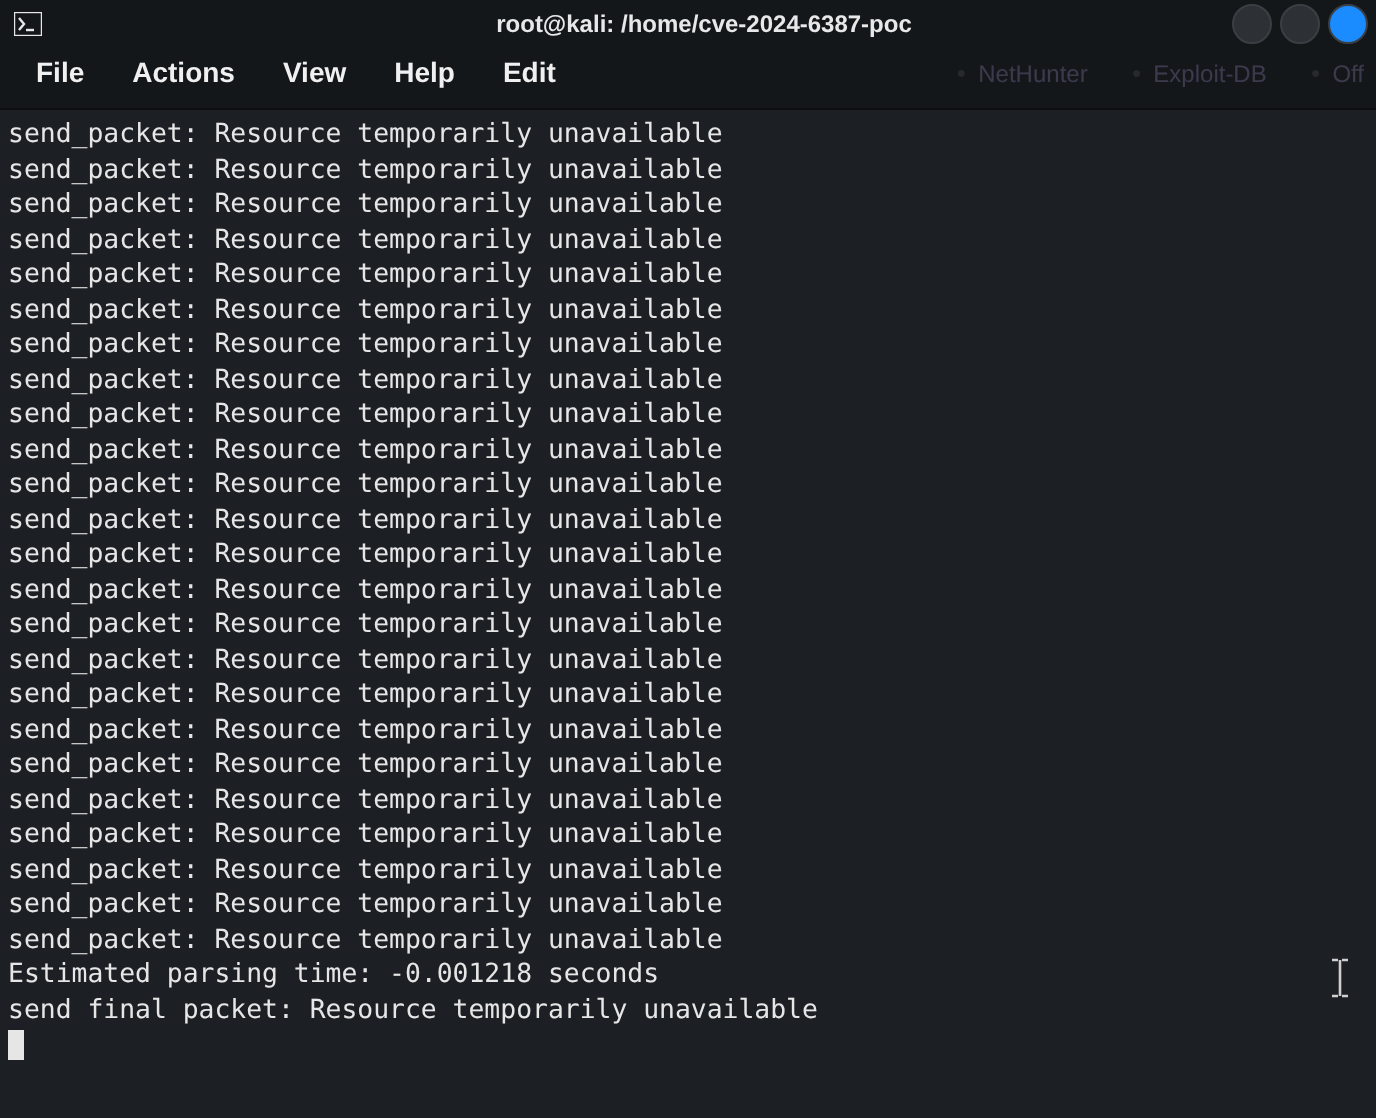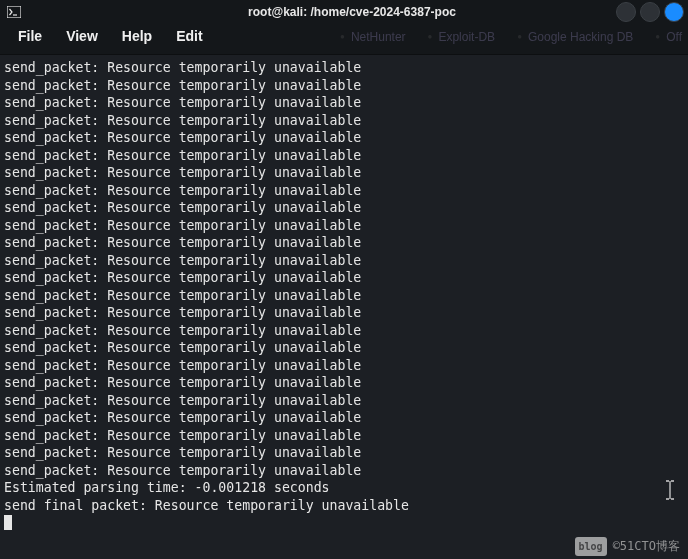--- a/index.html
+++ b/index.html
@@ -33,27 +33,27 @@
   <div class="title">root@kali: /home/cve-2024-6387-poc</div>
   <div class="window-buttons">
     <div class="wbtn"></div>
     <div class="wbtn"></div>
     <div class="wbtn close"></div>
   </div>
 </div>
 
 <div class="menubar">
   <div class="menu-item">File</div>
+  <div class="menu-item">Actions</div>
   <div class="menu-item">View</div>
   <div class="menu-item">Help</div>
   <div class="menu-item">Edit</div>
   <div class="ghost-links">
     <span>NetHunter</span>
     <span>Exploit-DB</span>
-    <span>Google Hacking DB</span>
     <span>Off</span>
   </div>
 </div>
 
 <div class="terminal"><span id="term-lines">send_packet: Resource temporarily unavailable
 send_packet: Resource temporarily unavailable
 send_packet: Resource temporarily unavailable
 send_packet: Resource temporarily unavailable
 send_packet: Resource temporarily unavailable
 send_packet: Resource temporarily unavailable
@@ -76,17 +76,13 @@
 send_packet: Resource temporarily unavailable
 send_packet: Resource temporarily unavailable
 Estimated parsing time: -0.001218 seconds
 send final packet: Resource temporarily unavailable
 </span><span class="cursor"></span>
   <div class="ibeam">
     <svg width="12" height="20" viewBox="0 0 12 20">
         <path d="M2 1 H5 M7 1 H10 M6 1 V19 M2 19 H5 M7 19 H10" stroke="#cfcfcf" stroke-width="1.3" fill="none"></path>
       </svg>
   </div>
-  <div class="watermark">
-    <span class="wm-badge">blog</span>
-    <span>©51CTO博客</span>
-  </div>
 </div>
 
 </body></html>

